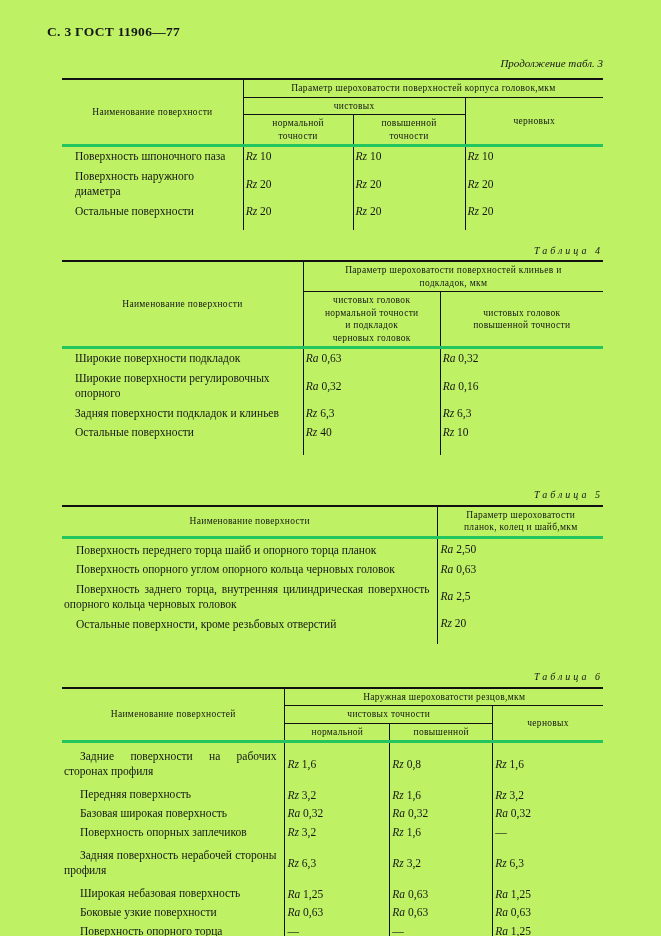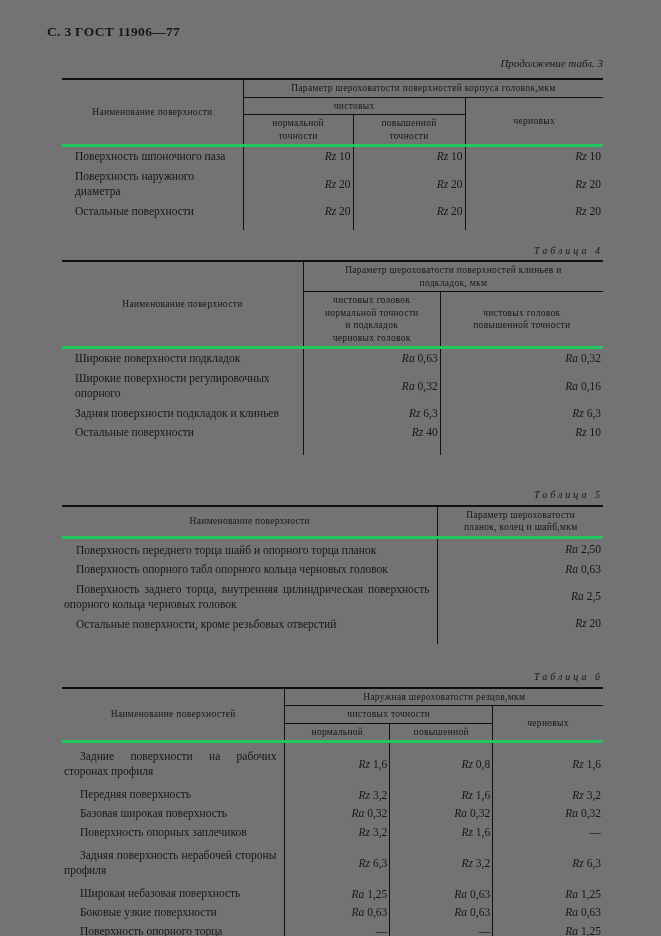--- a/index.html
+++ b/index.html
@@ -1,40 +1,40 @@
 <!DOCTYPE html>
 <html><head>
 <meta charset="utf-8">
 <style>
   * { margin:0; padding:0; box-sizing:border-box; }
   html,body { background:#e8e8e8; }
   body { font-family:"Liberation Serif","DejaVu Serif",serif; color:#161616; }
   .sheet {
-    position:relative; width:661px; height:936px; background:#737373;
+    position:relative; width:661px; height:936px; background:#bef264;
     overflow:hidden; margin:0 auto;
   }
   .content { padding-top:24px; margin-left:62px; width:541px; }
 
   .doc-header { margin-left:-15px; font-weight:bold; font-size:13.5px; letter-spacing:.3px; }
   .continuation { margin-top:17px; text-align:right; font-style:italic; font-size:11px; }
   .tbl-label { text-align:right; font-size:10px; letter-spacing:3px;font-style:italic; }
 
   table.gt { width:541px; border-collapse:collapse; table-layout:fixed; border-top:2px solid #111; }
   table.gt th, table.gt td { font-weight:normal; vertical-align:middle; }
 
   th.gh { font-size:9.5px; text-align:center; letter-spacing:.3px; padding:2px 20px; line-height:12.5px; }
   th.namh { font-size:9.5px; text-align:center; letter-spacing:.3px; }
 
   .br  { border-right:1px solid #111; }
   .bb1 { border-bottom:1px solid #111; }
   .bb2 { border-bottom:3px solid #22c55e; }
 
   td.nm  { font-size:11.5px; text-align:left;  padding:2px 4px 2px 13px; line-height:15.5px; }
   td.nmj { font-size:11.5px; text-align:justify; text-indent:12px; padding:2px 8px 2px 2px; line-height:15px; }
-  td.vl  { font-size:11.5px; text-align:right; padding:1px 2px; line-height:15px; }
+  td.vl  { font-size:11.5px; text-align:left; padding:1px 2px; line-height:15px; }
   td.vl i { font-style:italic; }
 
   .t3 td, .t4 td { height:18px; }
   .t6 td { line-height:15px; }
   tr.gpad td { padding-top:6px; }
   tr.sp td { height:9px; }
   .t4 tr.sp td { height:12px; }
   .t5 tr.sp td { height:10px; }
 
   .gap-t3 { margin-top:9px; }
@@ -162,21 +162,21 @@
           <th class="namh br bb2" style="height:30px">Наименование поверхности</th>
           <th class="gh bb2">Параметр шероховатости планок, колец и шайб,мкм</th>
         </tr>
       </thead>
       <tbody>
         <tr>
           <td class="nmj br" style="padding-top:4px">Поверхность переднего торца шайб и опорного торца планок</td>
           <td class="vl"><i>Ra</i>&nbsp;2,50</td>
         </tr>
         <tr>
-          <td class="nmj br" style="padding-top:2px">Поверхность опорного табл опорного кольца черновых головок</td>
+          <td class="nmj br" style="padding-top:2px">Поверхность опорного углом опорного кольца черновых головок</td>
           <td class="vl"><i>Ra</i>&nbsp;0,63</td>
         </tr>
         <tr>
           <td class="nmj br" style="padding-top:3px">Поверхность заднего торца, внутренняя цилиндрическая поверхность опорного кольца черновых головок</td>
           <td class="vl"><i>Ra</i>&nbsp;2,5</td>
         </tr>
         <tr>
           <td class="nmj br" style="padding-top:3px">Остальные поверхности, кроме резьбовых отверстий</td>
           <td class="vl"><i>Rz</i>&nbsp;20</td>
         </tr>

